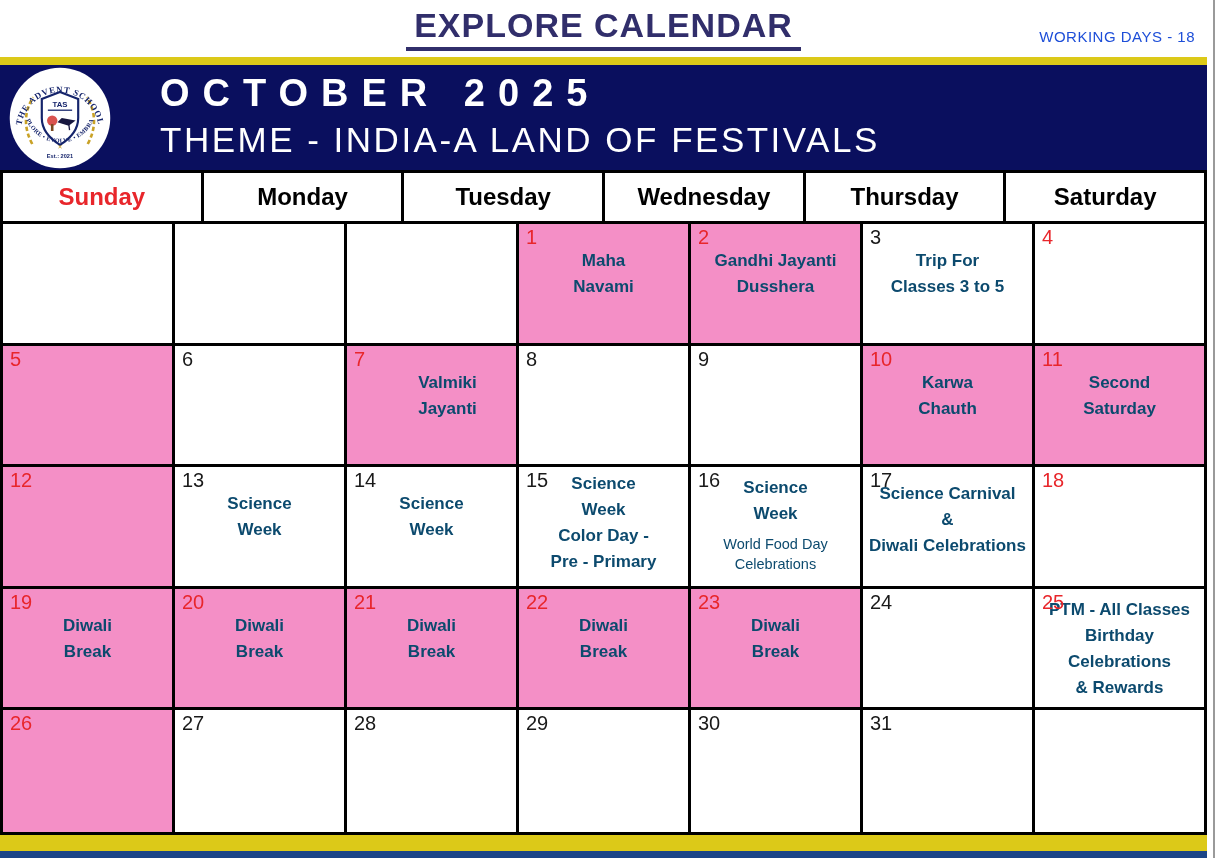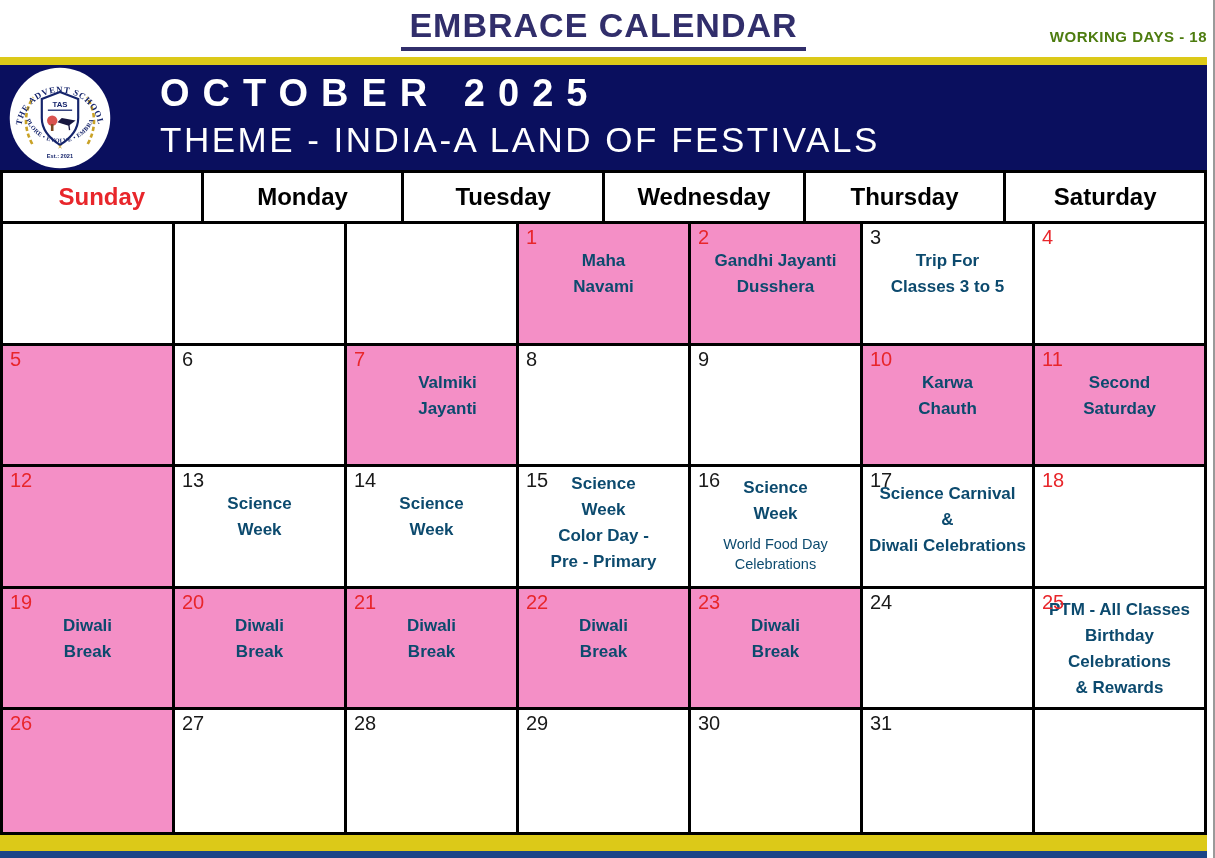--- a/index.html
+++ b/index.html
@@ -4,21 +4,21 @@
 <style>
   * { margin:0; padding:0; box-sizing:border-box; }
   body { background:#fff; font-family:"Liberation Sans", sans-serif; }
   .frame { position:relative; width:1215px; height:858px; background:#fff; overflow:hidden; }
   .right-edge { position:absolute; top:0; right:0; width:2px; height:100%; background:#9a9a9a; }
 
   
   .top-bar { position:relative; height:57px; width:1207px; background:#fff; text-align:center; }
   .main-title { display:inline-block; margin-top:6px; font-size:34px; font-weight:bold;
     color:#312E6B; letter-spacing:1px; border-bottom:4px solid #312E6B; padding:0 8px 2px 8px; }
-  .working-days { position:absolute; right:0; top:28px; font-size:15px; color:#4d7c0f; letter-spacing:0.5px; font-weight:700; }
+  .working-days { position:absolute; right:12px; top:28px; font-size:15px; color:#1d4ed8; letter-spacing:0.5px; font-weight:400; }
 
   .yellow-strip { width:1207px; height:8px; background:var(--yellow); }
 
   
   .navy-band { position:relative; width:1207px; height:105px; background:var(--navy); color:#fff; }
   .logo-wrap { position:absolute; left:8px; top:1px; }
   .band-text { margin-left:160px; padding-top:5px; }
   .month-line { font-size:38px; font-weight:bold; letter-spacing:13px; line-height:46px; }
   .theme-line { font-size:35px; font-weight:400; letter-spacing:2.5px; line-height:48px; }
 
@@ -42,21 +42,21 @@
 
   .bottom-yellow { width:1207px; height:16px; background:var(--yellow); margin-top:0; }
   .bottom-blue { width:1207px; height:7px; background:var(--bottomblue); }
 </style>
 </head>
 <body>
 
 <div class="frame">
 
   <div class="top-bar">
-    <div class="main-title">EMBRACE CALENDAR</div>
+    <div class="main-title">EXPLORE CALENDAR</div>
     <div class="working-days">WORKING DAYS - 18</div>
   </div>
 
   <div class="yellow-strip"></div>
 
   <div class="navy-band">
     <div class="logo-wrap">
       <svg viewBox="0 0 120 120" width="104" height="104">
         <defs>
           <path id="arcTop" d="M 16 66 A 45 45 0 0 1 104 66"></path>

